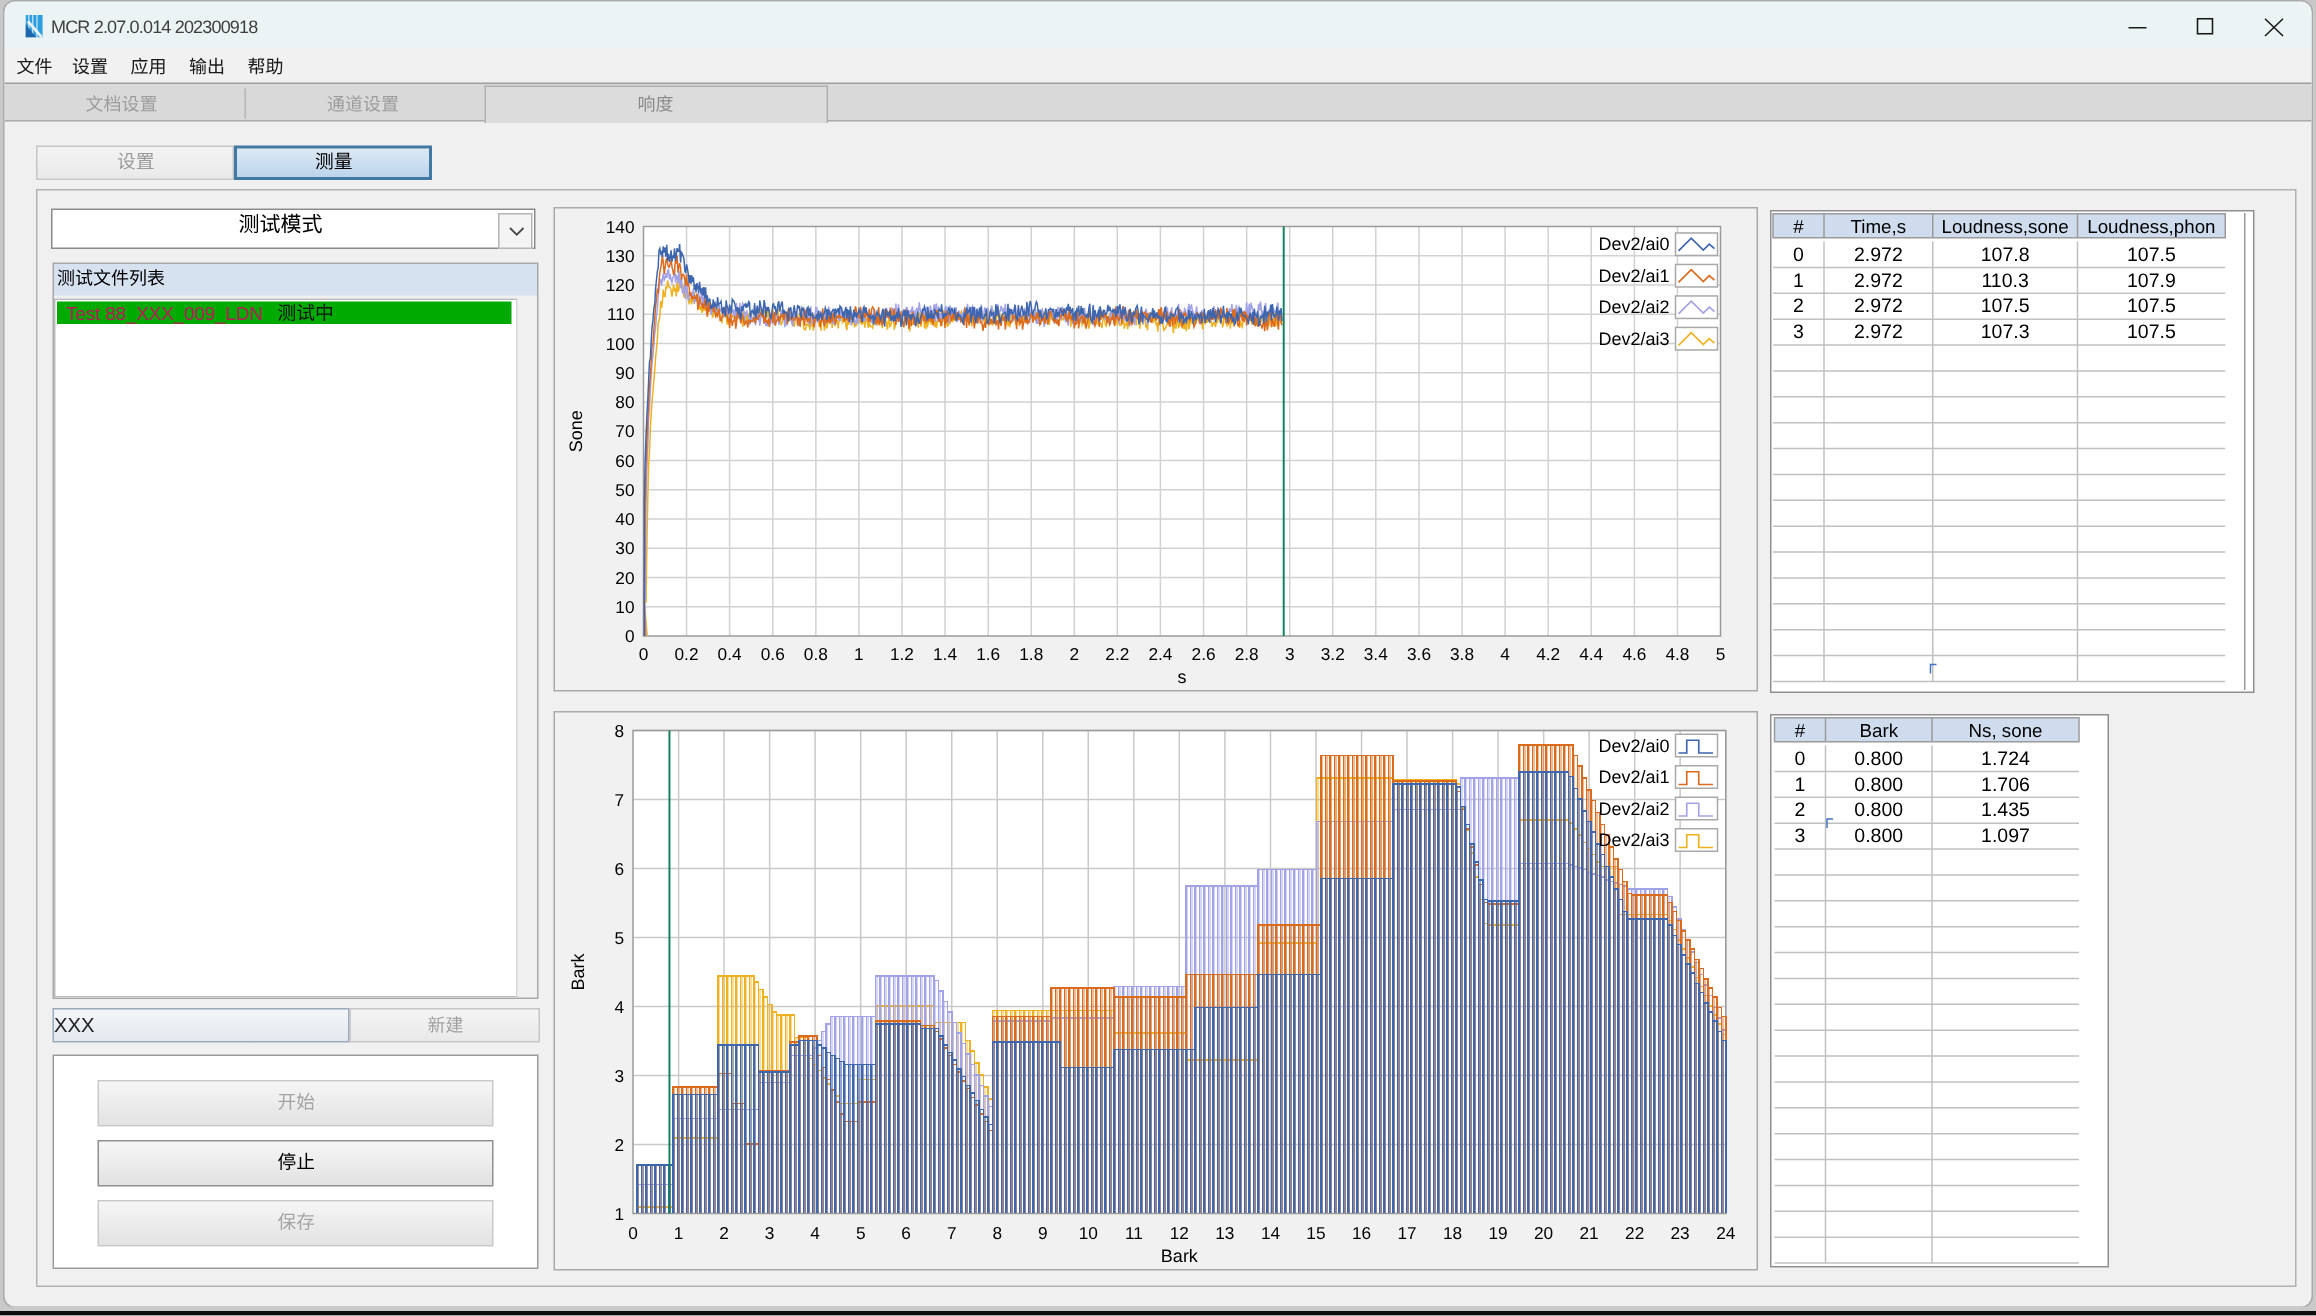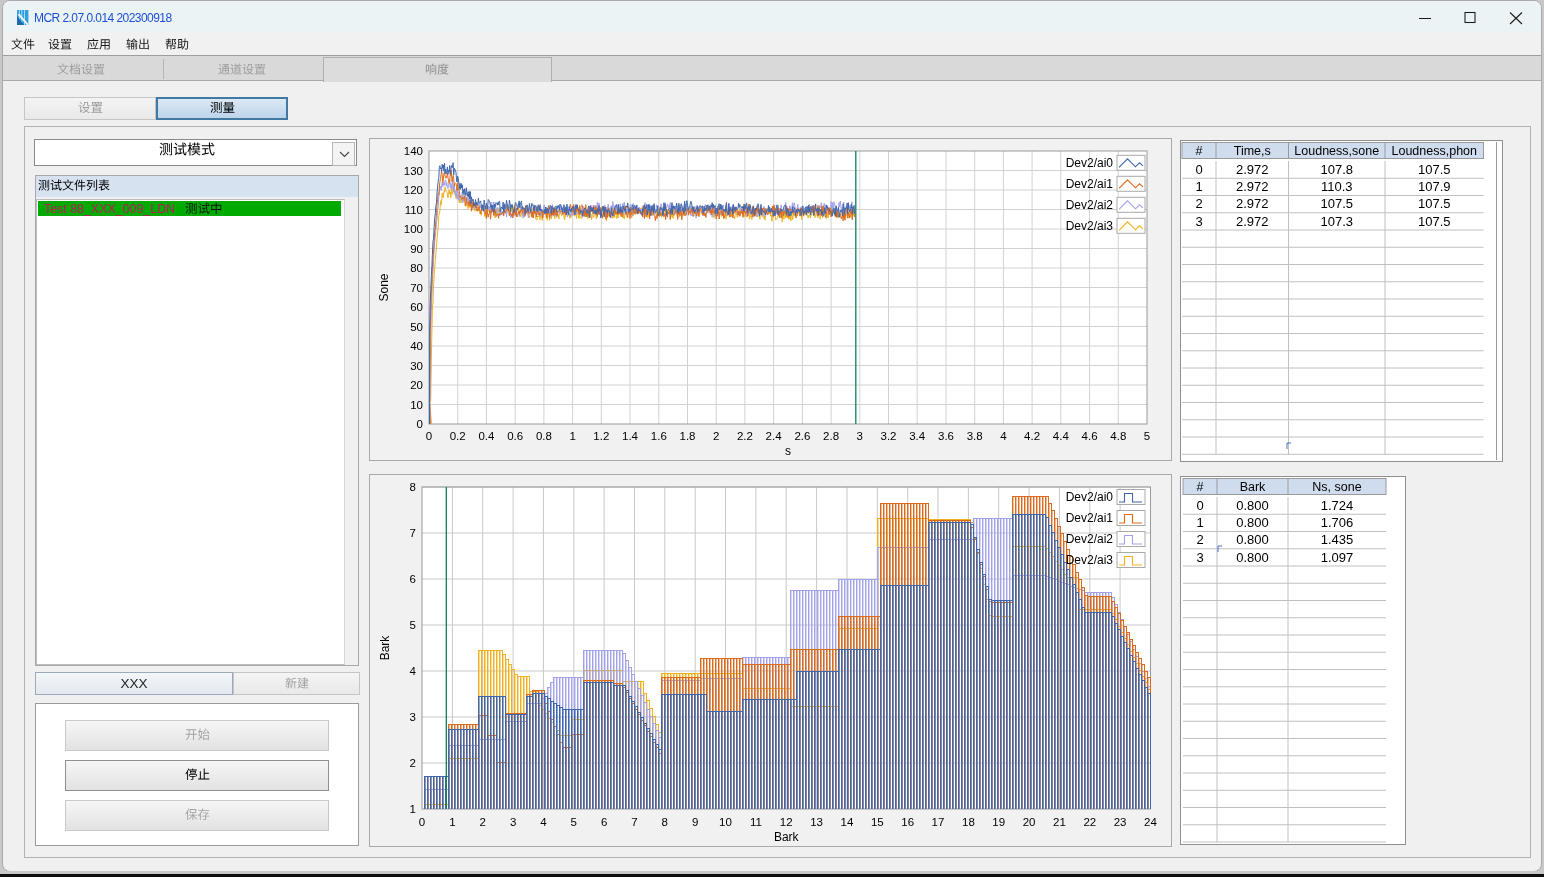--- a/index.html
+++ b/index.html
@@ -50,42 +50,42 @@
 <div class="a" style="left:0;top:871px;width:1544px;height:3px;background:#c9c9c9"></div>
 <div class="a" style="left:0;top:874px;width:1544px;height:3px;background:#0d0d0d"></div>
 <svg class="a" style="left:17px;top:10px" width="12" height="15" viewBox="0 0 12 15">
 <rect x="0" y="0" width="1.9" height="15" fill="#2d9fe0"></rect>
     <rect x="2.6" y="0" width="1.9" height="15" fill="#2d9fe0"></rect>
     <rect x="5.2" y="0" width="2.1" height="15" fill="#2d9fe0"></rect>
     <rect x="8" y="0" width="3.4" height="15" fill="#2d9fe0"></rect>
 <path d="M0 6 L7.2 15 L0 15 Z" fill="#2066ad"></path>
     <path d="M0.8 4.8 L9.8 15 L11.2 15 L11.2 13.8 L2.4 3.6 Z" fill="#ebf3f4"></path>
 </svg>
-<div class="a" style="left:34px;top:11px;font-size:12px;letter-spacing:-0.55px;color:#1d4ed8">MCR 2.07.0.014 202300918</div>
+<div class="a" style="left:34px;top:11px;font-size:12px;letter-spacing:-0.55px;color:#404040">MCR 2.07.0.014 202300918</div>
 <svg class="a" style="left:1414px;top:8px" width="115" height="20" viewBox="0 0 115 20">
     <line x1="5" y1="10.5" x2="17" y2="10.5" stroke="#1a1a1a" stroke-width="1.05"></line>
     <rect x="51" y="4.5" width="10" height="10" fill="none" stroke="#1a1a1a" stroke-width="1.05"></rect>
     <line x1="96" y1="4.5" x2="108" y2="16" stroke="#1a1a1a" stroke-width="1.05"></line>
     <line x1="108" y1="4.5" x2="96" y2="16" stroke="#1a1a1a" stroke-width="1.05"></line>
   </svg>
 <div class="a" style="left:24px;top:97px;width:132px;height:23px;background:linear-gradient(#f4f4f4,#e9e9e9);border:1px solid #c6c6c6"></div>
 <div class="a" style="left:156px;top:97px;width:132px;height:23px;background:linear-gradient(#dce9f6,#bcd4ea);border:2px solid #4279a3"></div>
 <div class="a" style="left:24px;top:126px;width:1507px;height:732px;border:1px solid #b2b2b2"></div>
 <div class="a" style="left:34px;top:139px;width:323px;height:27px;background:#fff;border:1px solid #8a8a8a"></div>
 <div class="a" style="left:332px;top:142px;width:23px;height:24px;background:#f4f4f4;border:1px solid #b5b5b5"></div>
 <svg class="a" style="left:339px;top:151px" width="11" height="7">
     <polyline points="1,1 5.5,5.5 10,1" fill="none" stroke="#4a4a4a" stroke-width="1.2"></polyline>
   </svg>
 <div class="a" style="left:35px;top:175px;width:324px;height:491px;border:1px solid #a8a8a8;background:#f0f0f0"></div>
 <div class="a" style="left:36px;top:176px;width:322px;height:21px;background:#d7e2f1"></div>
 <div class="a" style="left:36px;top:199px;width:309px;height:466px;background:#fff;border:1px solid #bdbdbd;border-right-color:#d5d5d5"></div>
 <div class="a" style="left:38px;top:201px;width:303px;height:15px;background:#00aa00"></div>
 <div class="a" style="left:44px;top:202px;font-size:12.5px;letter-spacing:-0.05px;color:#be185d">Test 88_XXX_009_LDN</div>
 <div class="a" style="left:35px;top:672px;width:198px;height:23px;background:linear-gradient(#f3f6f9,#e2e8ee);border:1px solid #9aa9bb"></div>
-<div class="a" style="left:36px;top:676px;width:196px;text-align:center;font-size:13.5px;color:#222">XXX</div>
+<div class="a" style="left:36px;top:676px;width:196px;text-align:left;font-size:13.5px;color:#222">XXX</div>
 <div class="a" style="left:233px;top:672px;width:127px;height:23px;background:linear-gradient(#f4f4f4,#e9e9e9);border:1px solid #c6c6c6"></div>
 <div class="a" style="left:35px;top:703px;width:324px;height:143px;background:#fff;border:1px solid #9a9a9a"></div>
 <div class="a" style="left:65px;top:720px;width:264px;height:31px;background:linear-gradient(#f6f6f6,#e2e2e2);border:1px solid #c9c9c9"></div>
 <div class="a" style="left:65px;top:760px;width:264px;height:31px;background:linear-gradient(#f6f6f6,#e2e2e2);border:1px solid #8f8f8f"></div>
 <div class="a" style="left:65px;top:800px;width:264px;height:31px;background:linear-gradient(#f6f6f6,#e2e2e2);border:1px solid #c9c9c9"></div>
 <div class="a" style="left:369px;top:138px;width:803px;height:323px;background:#f1f1f1;border:1px solid #a9a9a9"></div>
 <div class="a" style="left:369px;top:474px;width:803px;height:373px;background:#f1f1f1;border:1px solid #a9a9a9"></div>
 <svg class="a" style="left:369px;top:138px" width="803" height="323" font-family="Liberation Sans,sans-serif">
     <rect x="60" y="13" width="718" height="273" fill="#fff"></rect>
     <path d="M88.7 13V286M117.4 13V286M146.2 13V286M174.9 13V286M203.6 13V286M232.3 13V286M261.0 13V286M289.8 13V286M318.5 13V286M347.2 13V286M375.9 13V286M404.6 13V286M433.4 13V286M462.1 13V286M490.8 13V286M519.5 13V286M548.2 13V286M577.0 13V286M605.7 13V286M634.4 13V286M663.1 13V286M691.8 13V286M720.6 13V286M749.3 13V286M60 266.5H778M60 247.0H778M60 227.5H778M60 208.0H778M60 188.5H778M60 169.0H778M60 149.5H778M60 130.0H778M60 110.5H778M60 91.0H778M60 71.5H778M60 52.0H778M60 32.5H778" stroke="#d2d2d2" fill="none" stroke-width="1"></path>

